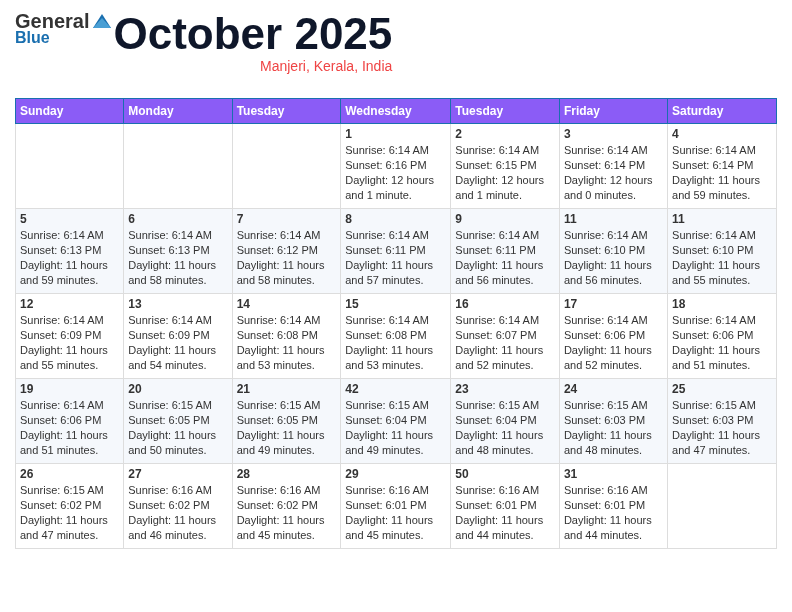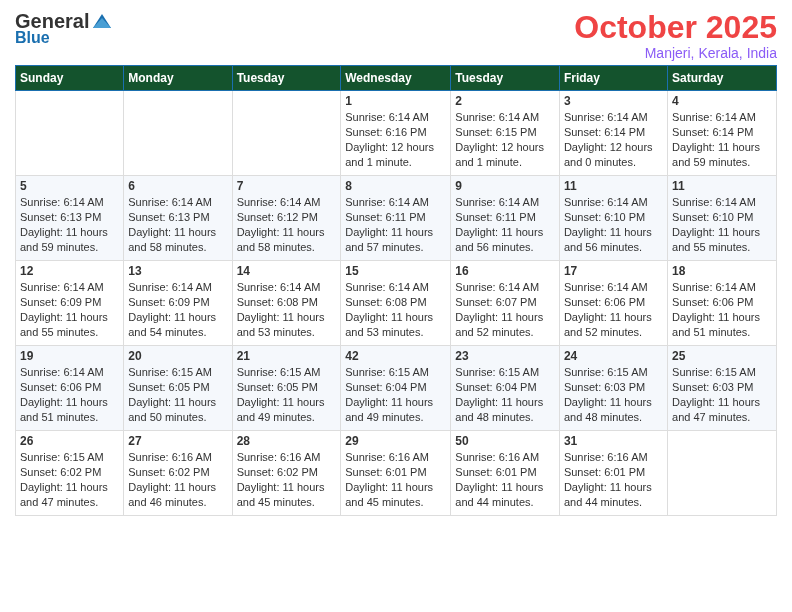--- a/index.html
+++ b/index.html
@@ -9,50 +9,49 @@
       width: 792px;
       height: 612px;
       overflow: hidden;
     }
     .container {
       width: 792px;
       padding: 10px 15px 10px 15px;
     }
     .header {
       display: flex;
-      justify-content: space-between;
       align-items: flex-start;
-      margin-bottom: 4px;
+      margin-bottom: 24px;
     }
     .logo {
       display: flex;
       align-items: center;
     }
     .logo-general { color: #333; }
     .logo-blue { color: #1a6faf; }
     .title-area {
       text-align: right;
     }
     .month-title {
-      font-size: 32px;
+      font-size: 44px;
       font-weight: bold;
-      color: #ef4444;
+      color: #0f172a;
       line-height: 1.1;
     }
     .location {
       font-size: 14px;
-      color: #8b5cf6;
+      color: #ef4444;
     }
     .calendar {
       width: 100%;
       border-collapse: collapse;
       font-size: 10.5px;
     }
     .calendar thead th {
-      background-color: #14532d;
+      background-color: #8b5cf6;
       color: #fff;
       padding: 5px 4px;
       text-align: left;
       font-size: 12px;
       font-weight: bold;
       border: 1px solid #1a6faf;
     }
     .calendar tbody td {
       vertical-align: top;
       border: 1px solid #ddd;

